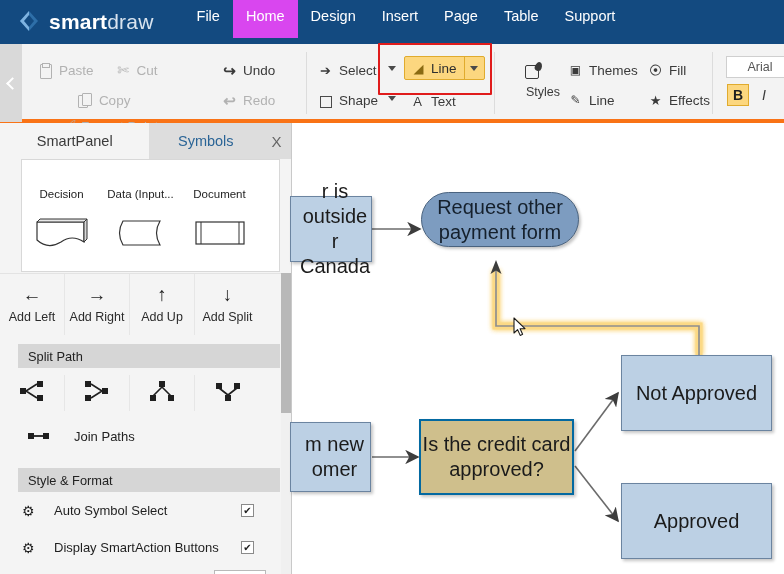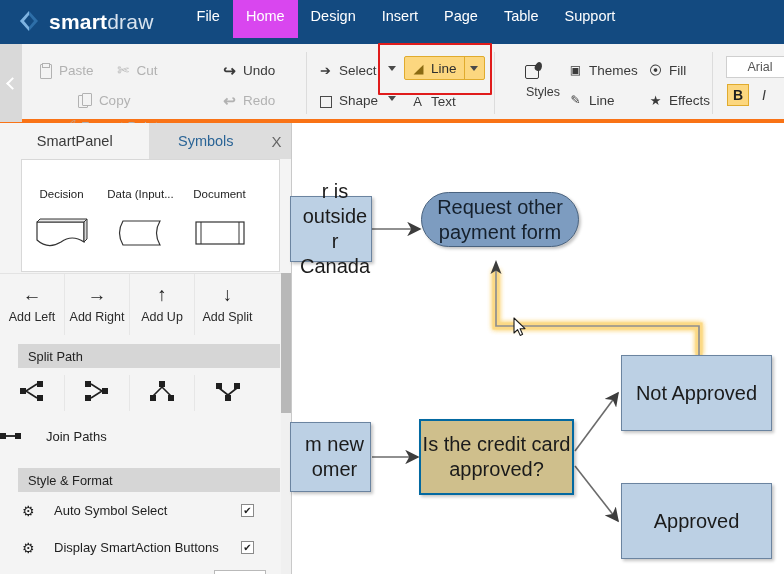--- a/index.html
+++ b/index.html
@@ -149,21 +149,21 @@
 
   .sec-head {
     margin:9px 12px 0 18px; height:24px; background:#d6d6d6;
     display:flex; align-items:center; padding-left:10px;
     font-size:12.8px; color:#222;
   }
   .splitrow { display:flex; height:50px; align-items:center; }
   .splitcell { width:65px; display:flex; align-items:center; justify-content:center; border-right:1px solid #e6e6e6; height:36px; }
   .splitcell:last-child { border-right:none; }
 
-  .joinrow { display:flex; align-items:center; height:36px; }
+  .joinrow { display:flex; align-items:center; height:36px; padding-left:28px; }
   .joinrow .jlabel { font-size:13px; color:#222; margin-left:24px; }
 
   .optrow { display:flex; align-items:center; height:37px; padding-left:22px; }
   .optrow .gear { width:18px; font-size:14px; color:#1f1f1f; }
   .optrow .olabel { font-size:13px; color:#1f1f1f; margin-left:14px; flex:1; }
   .chk {
     width:13px;height:13px;border:1px solid #8a8a8a;background:#ffffff;
     display:flex;align-items:center;justify-content:center;font-size:10px;color:#222;margin-right:38px;
   }
   .numbox{width:52px;height:19px;background:#fff;border:1px solid #b9b9b9;margin-right:26px;font-size:11px;color:#333;display:flex;align-items:center;justify-content:center;}

